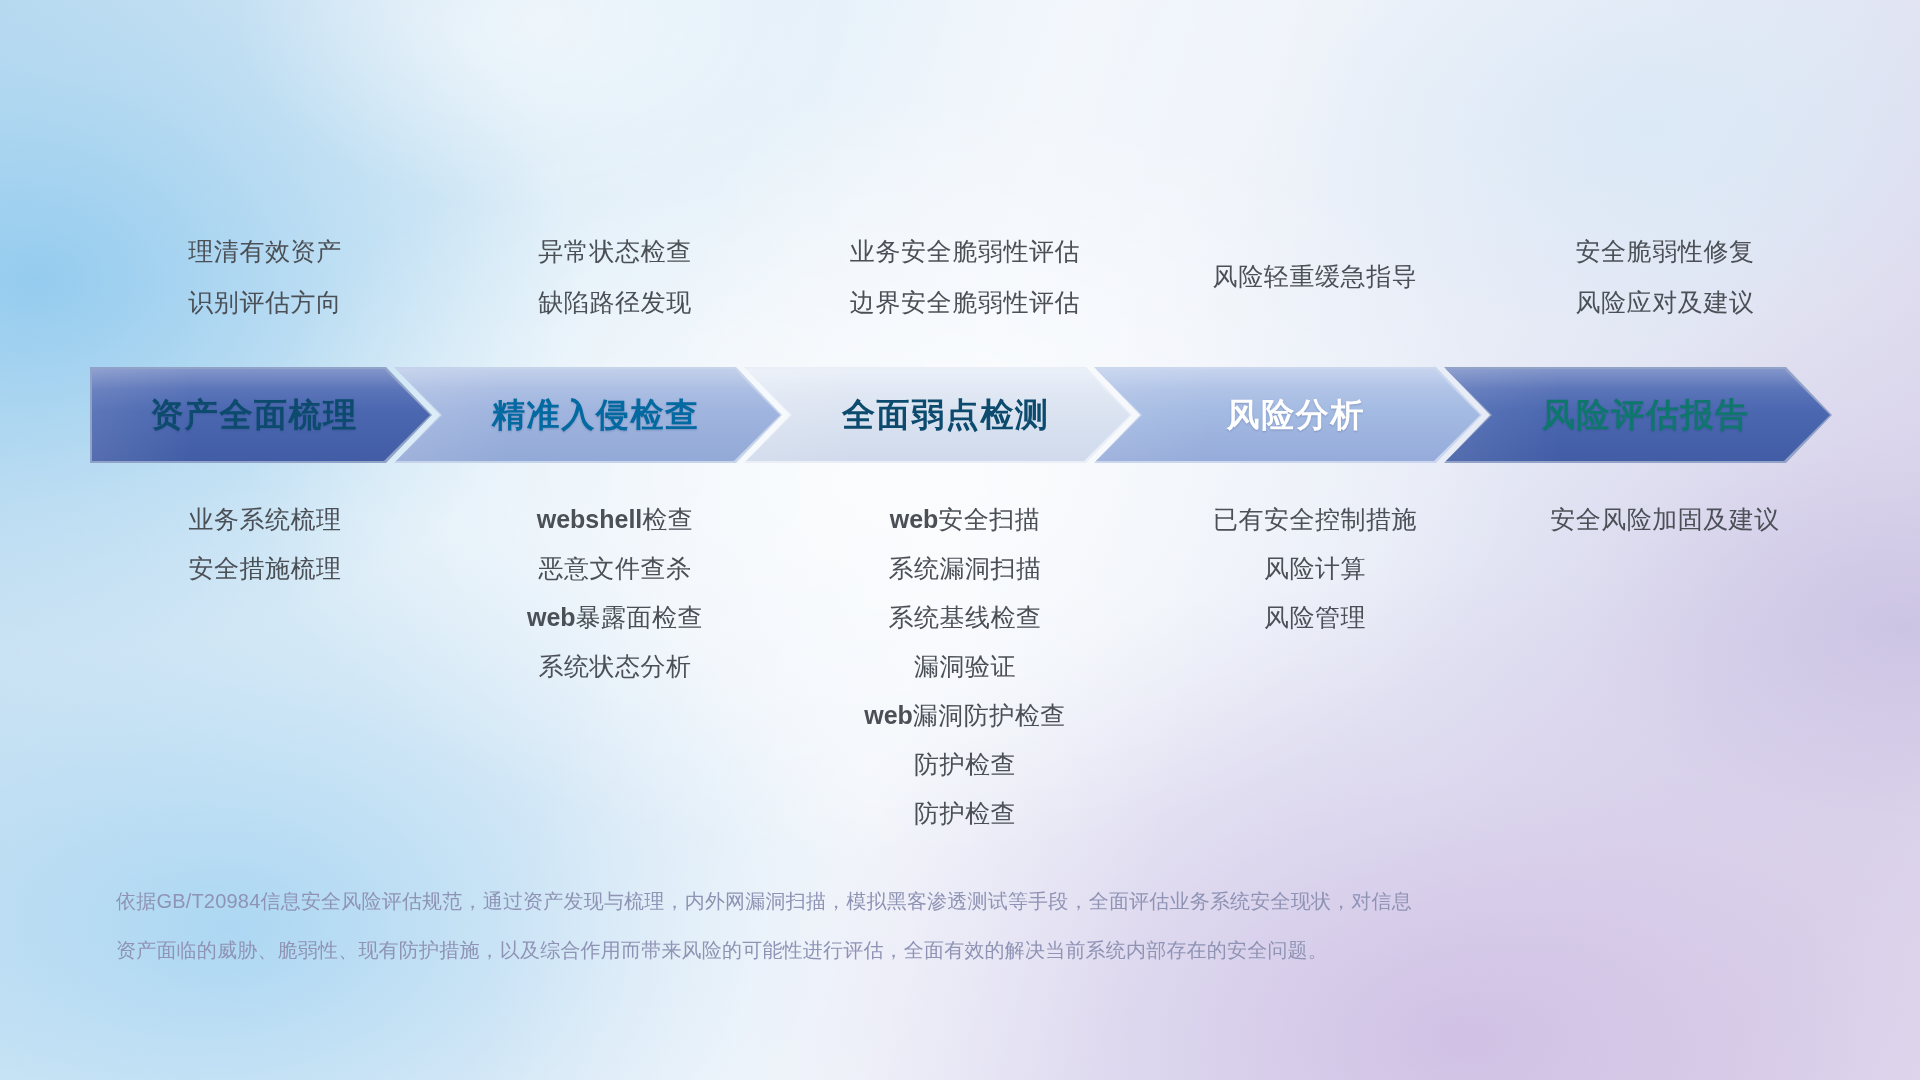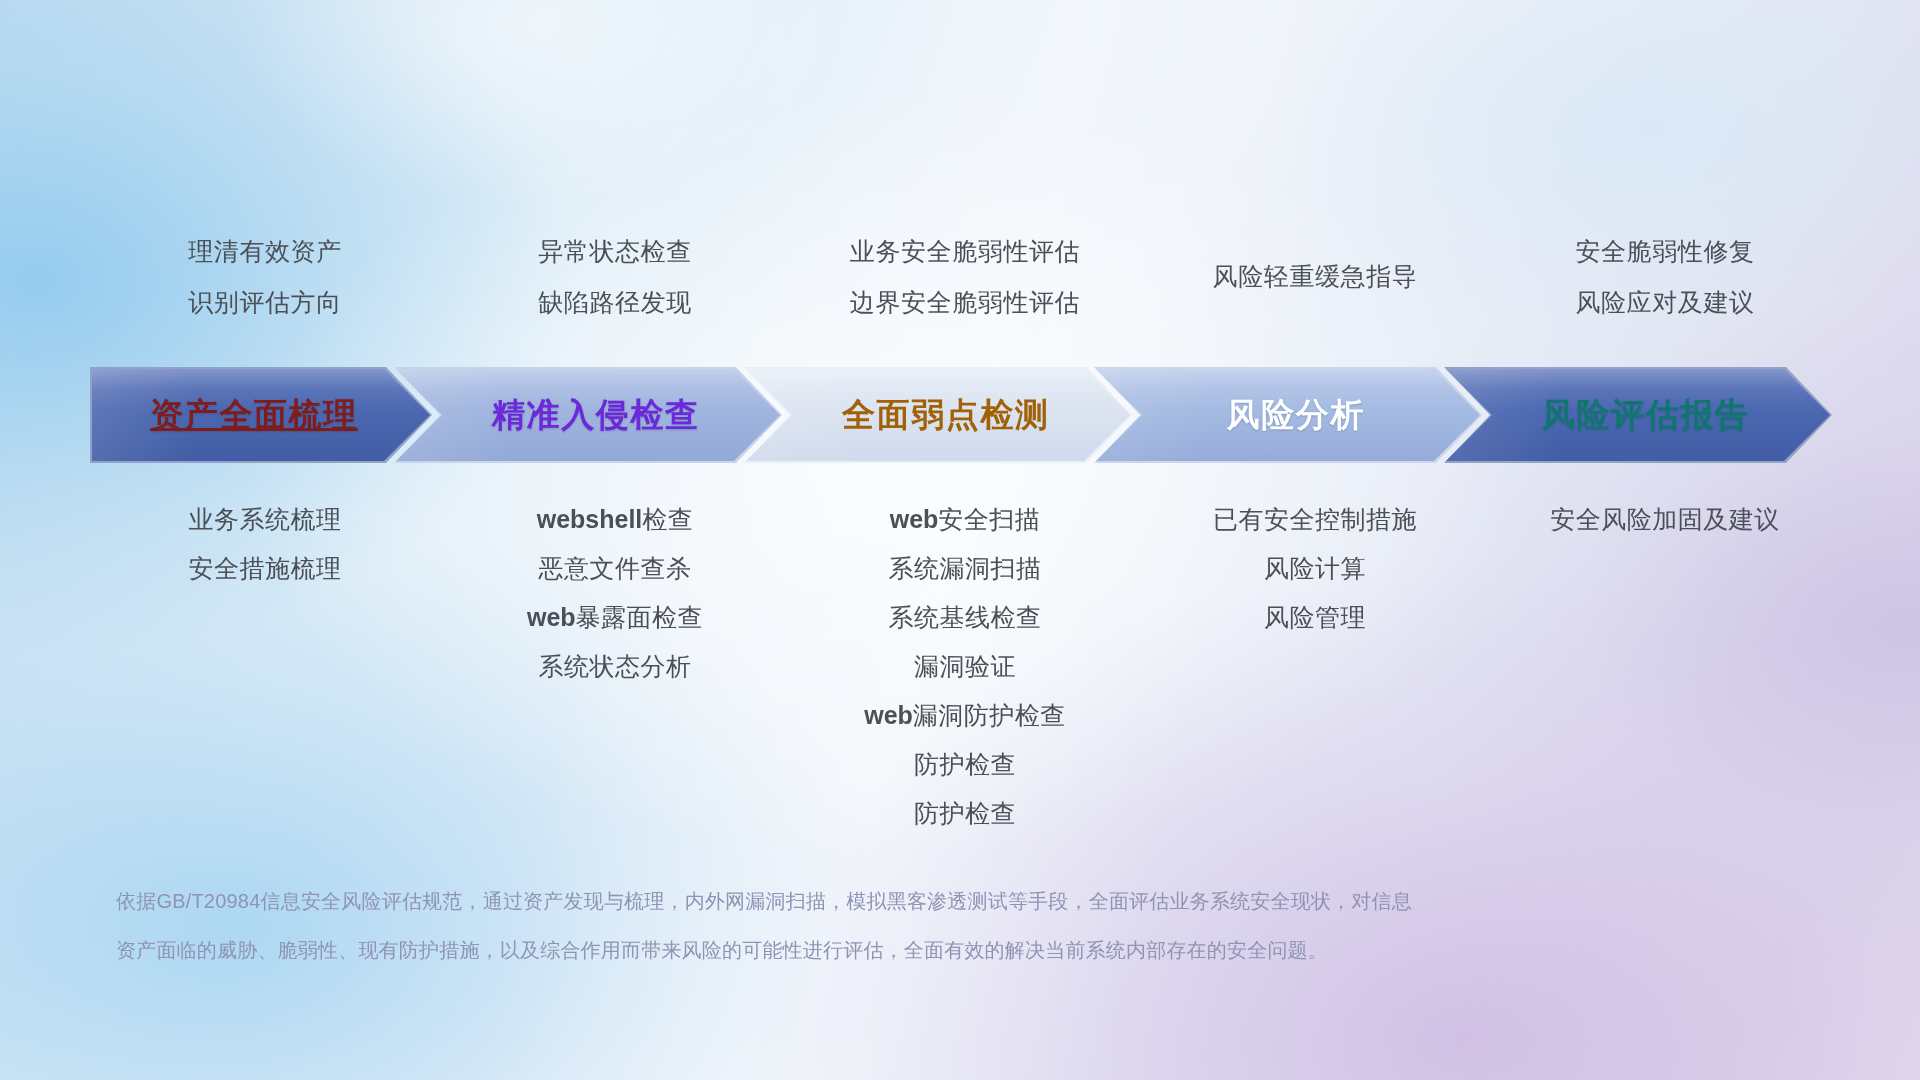--- a/index.html
+++ b/index.html
@@ -122,33 +122,33 @@
         <div class="top-line">安全脆弱性修复</div>
         <div class="top-line">风险应对及建议</div>
       </div>
     </div>
 
   <div class="band" id="band">
       <div class="chev" style="left: 0px; width: 342px;">
         <span class="shape" style="clip-path: polygon(0px 0px, 296px 0px, 342px 50%, 296px 100%, 0px 100%); background: rgb(143, 160, 198); filter: blur(0.2px); opacity: 0.95;"></span>
         <span class="shape" style="inset: 2px; clip-path: polygon(0px 0px, 292px 0px, 338px 50%, 292px 100%, 0px 100%); background: linear-gradient(rgb(87, 113, 184) 0%, rgb(74, 103, 176) 46%, rgb(66, 93, 166) 100%);"></span>
         <span class="shape" style="inset: 2px; clip-path: polygon(0px 0px, 292px 0px, 338px 50%, 292px 100%, 0px 100%); background: linear-gradient(rgba(255, 255, 255, 0.26) 0%, rgba(255, 255, 255, 0.06) 22%, rgba(255, 255, 255, 0) 46%), linear-gradient(90deg, rgba(255, 255, 255, 0.1) 0%, rgba(255, 255, 255, 0) 30%);"></span>
-        <span class="cap" style="color: #7f1d1d; margin-left: -14px; text-shadow: rgba(40, 60, 110, 0.28) 0px 1px 2px; text-decoration: underline;">资产全面梳理</span>
+        <span class="cap" style="color: #0c4a6e; margin-left: -14px; text-shadow: rgba(40, 60, 110, 0.28) 0px 1px 2px;">资产全面梳理</span>
       </div>
       <div class="chev" style="left: 304px; width: 388px;">
         <span class="shape" style="clip-path: polygon(0px 0px, 342px 0px, 388px 50%, 342px 100%, 0px 100%, 46px 50%); background: rgb(197, 210, 233); filter: blur(0.2px); opacity: 0.95;"></span>
         <span class="shape" style="inset: 2px; clip-path: polygon(0px 0px, 338px 0px, 384px 50%, 338px 100%, 0px 100%, 46px 50%); background: linear-gradient(rgb(173, 191, 228) 0%, rgb(159, 180, 222) 48%, rgb(147, 169, 215) 100%);"></span>
         <span class="shape" style="inset: 2px; clip-path: polygon(0px 0px, 338px 0px, 384px 50%, 338px 100%, 0px 100%, 46px 50%); background: linear-gradient(rgba(255, 255, 255, 0.26) 0%, rgba(255, 255, 255, 0.06) 22%, rgba(255, 255, 255, 0) 46%), linear-gradient(90deg, rgba(255, 255, 255, 0.1) 0%, rgba(255, 255, 255, 0) 30%);"></span>
-        <span class="cap" style="color: #6d28d9; margin-left: 15.64px; text-shadow: rgba(40, 60, 110, 0.28) 0px 1px 2px;">精准入侵检查</span>
+        <span class="cap" style="color: #0369a1; margin-left: 15.64px; text-shadow: rgba(40, 60, 110, 0.28) 0px 1px 2px;">精准入侵检查</span>
       </div>
       <div class="chev" style="left: 654px; width: 388px;">
         <span class="shape" style="clip-path: polygon(0px 0px, 342px 0px, 388px 50%, 342px 100%, 0px 100%, 46px 50%); background: rgb(233, 238, 247); filter: blur(0.2px); opacity: 0.95;"></span>
         <span class="shape" style="inset: 2px; clip-path: polygon(0px 0px, 338px 0px, 384px 50%, 338px 100%, 0px 100%, 46px 50%); background: linear-gradient(rgb(228, 235, 246) 0%, rgb(219, 227, 241) 48%, rgb(208, 218, 236) 100%);"></span>
         <span class="shape" style="inset: 2px; clip-path: polygon(0px 0px, 338px 0px, 384px 50%, 338px 100%, 0px 100%, 46px 50%); background: linear-gradient(rgba(255, 255, 255, 0.26) 0%, rgba(255, 255, 255, 0.06) 22%, rgba(255, 255, 255, 0) 46%), linear-gradient(90deg, rgba(255, 255, 255, 0.1) 0%, rgba(255, 255, 255, 0) 30%);"></span>
-        <span class="cap" style="color: #a16207; margin-left: 15.64px;">全面弱点检测</span>
+        <span class="cap" style="color: #0c4a6e; margin-left: 15.64px;">全面弱点检测</span>
       </div>
       <div class="chev" style="left: 1004px; width: 388px;">
         <span class="shape" style="clip-path: polygon(0px 0px, 342px 0px, 388px 50%, 342px 100%, 0px 100%, 46px 50%); background: rgb(201, 213, 236); filter: blur(0.2px); opacity: 0.95;"></span>
         <span class="shape" style="inset: 2px; clip-path: polygon(0px 0px, 338px 0px, 384px 50%, 338px 100%, 0px 100%, 46px 50%); background: linear-gradient(rgb(178, 196, 232) 0%, rgb(163, 186, 226) 48%, rgb(150, 171, 218) 100%);"></span>
         <span class="shape" style="inset: 2px; clip-path: polygon(0px 0px, 338px 0px, 384px 50%, 338px 100%, 0px 100%, 46px 50%); background: linear-gradient(rgba(255, 255, 255, 0.26) 0%, rgba(255, 255, 255, 0.06) 22%, rgba(255, 255, 255, 0) 46%), linear-gradient(90deg, rgba(255, 255, 255, 0.1) 0%, rgba(255, 255, 255, 0) 30%);"></span>
         <span class="cap" style="color: rgb(255, 255, 255); margin-left: 15.64px; text-shadow: rgba(40, 60, 110, 0.28) 0px 1px 2px;">风险分析</span>
       </div>
       <div class="chev" style="left: 1354px; width: 388px;">
         <span class="shape" style="clip-path: polygon(0px 0px, 342px 0px, 388px 50%, 342px 100%, 0px 100%, 46px 50%); background: rgb(143, 160, 198); filter: blur(0.2px); opacity: 0.95;"></span>
         <span class="shape" style="inset: 2px; clip-path: polygon(0px 0px, 338px 0px, 384px 50%, 338px 100%, 0px 100%, 46px 50%); background: linear-gradient(rgb(87, 113, 184) 0%, rgb(74, 103, 176) 46%, rgb(66, 93, 166) 100%);"></span>

